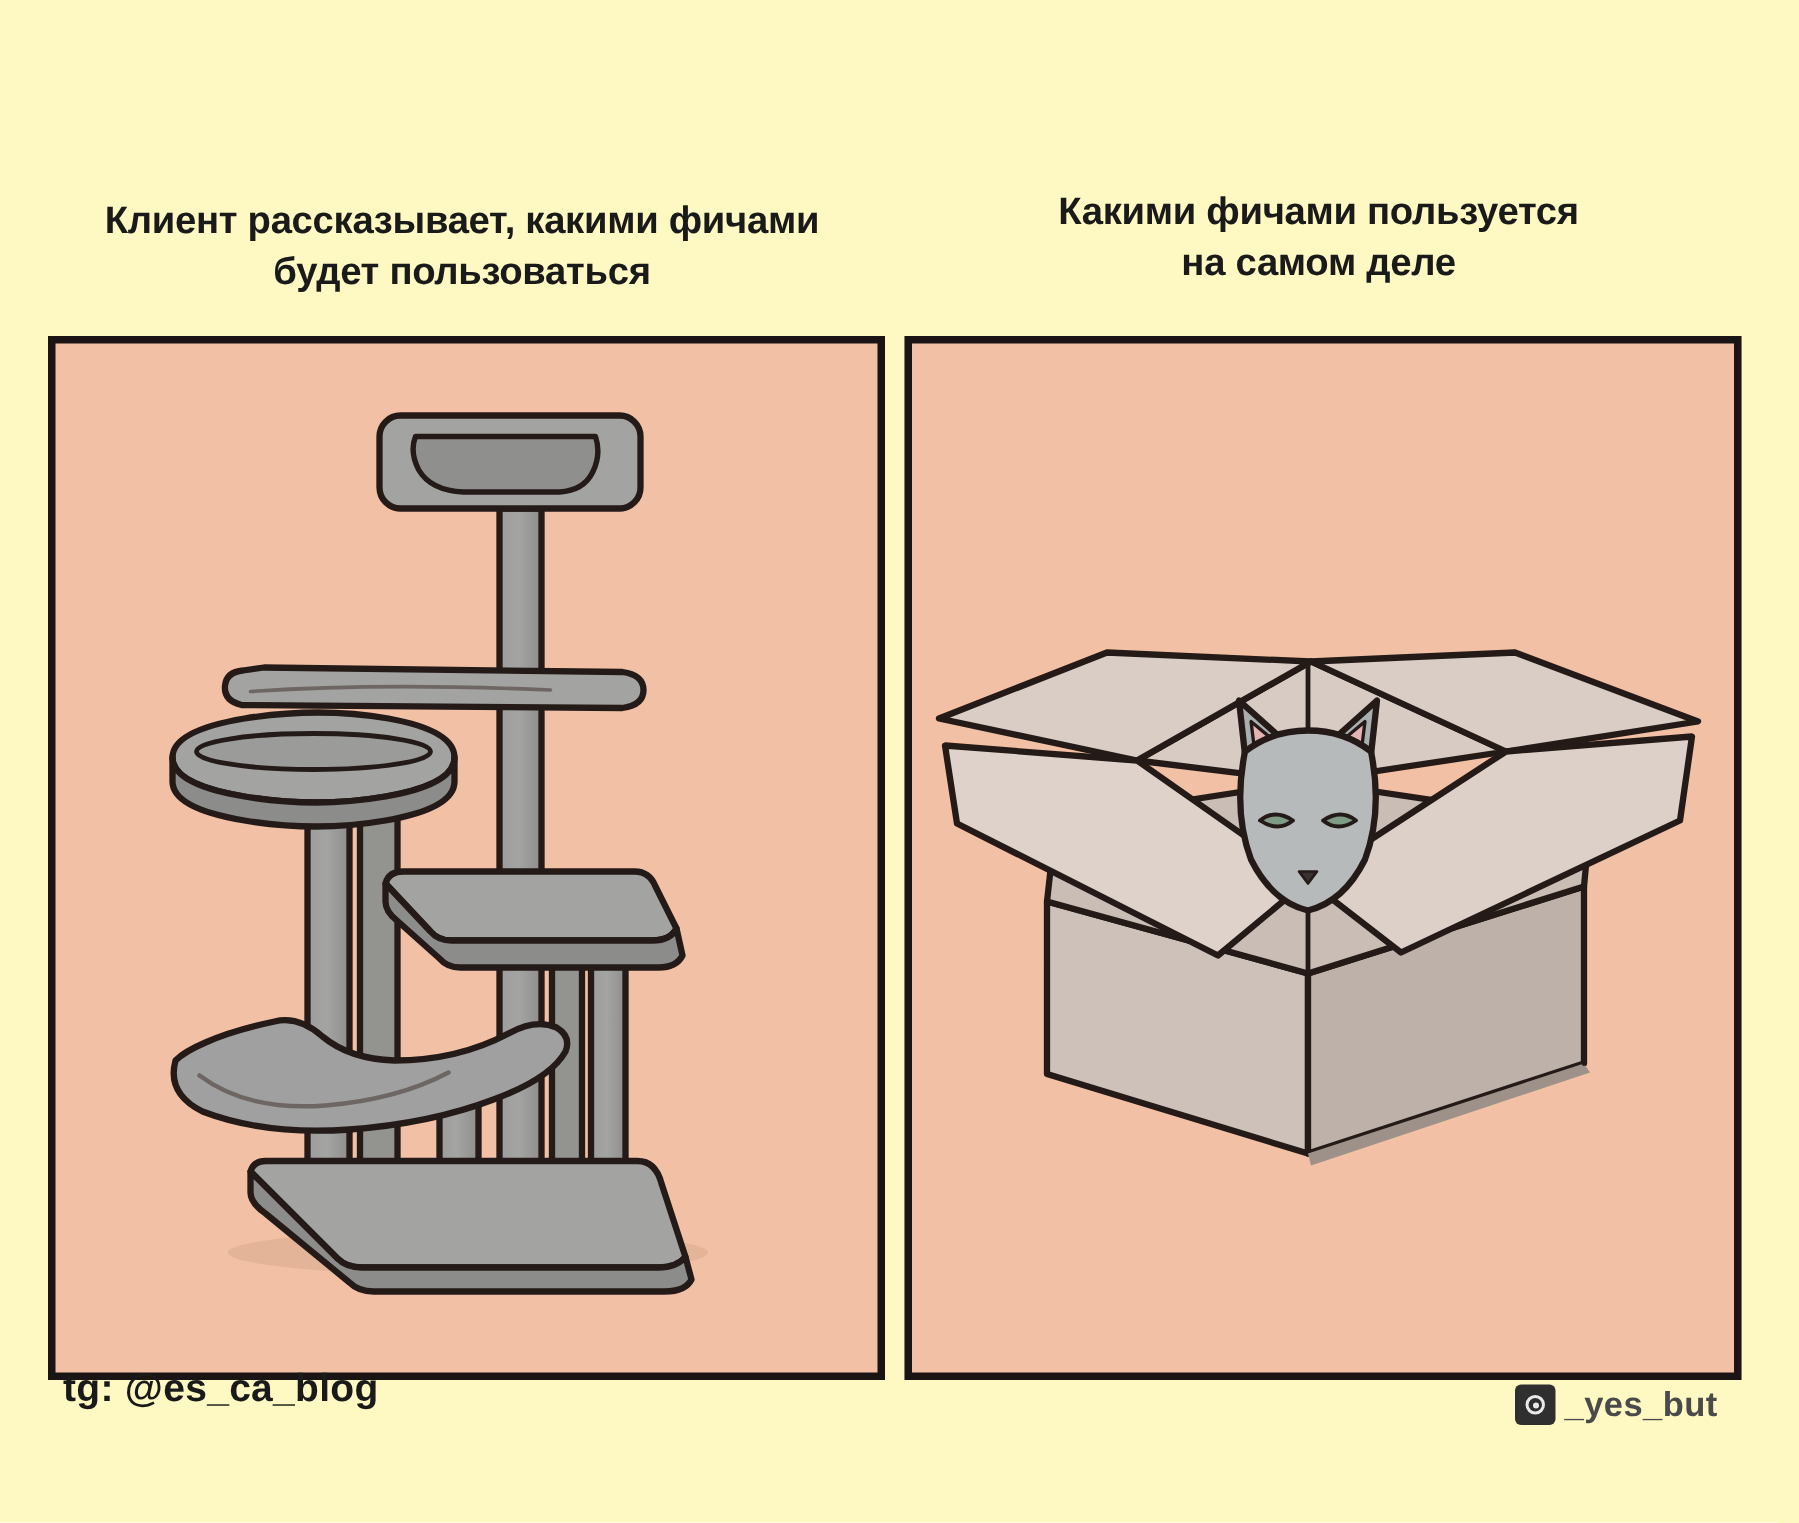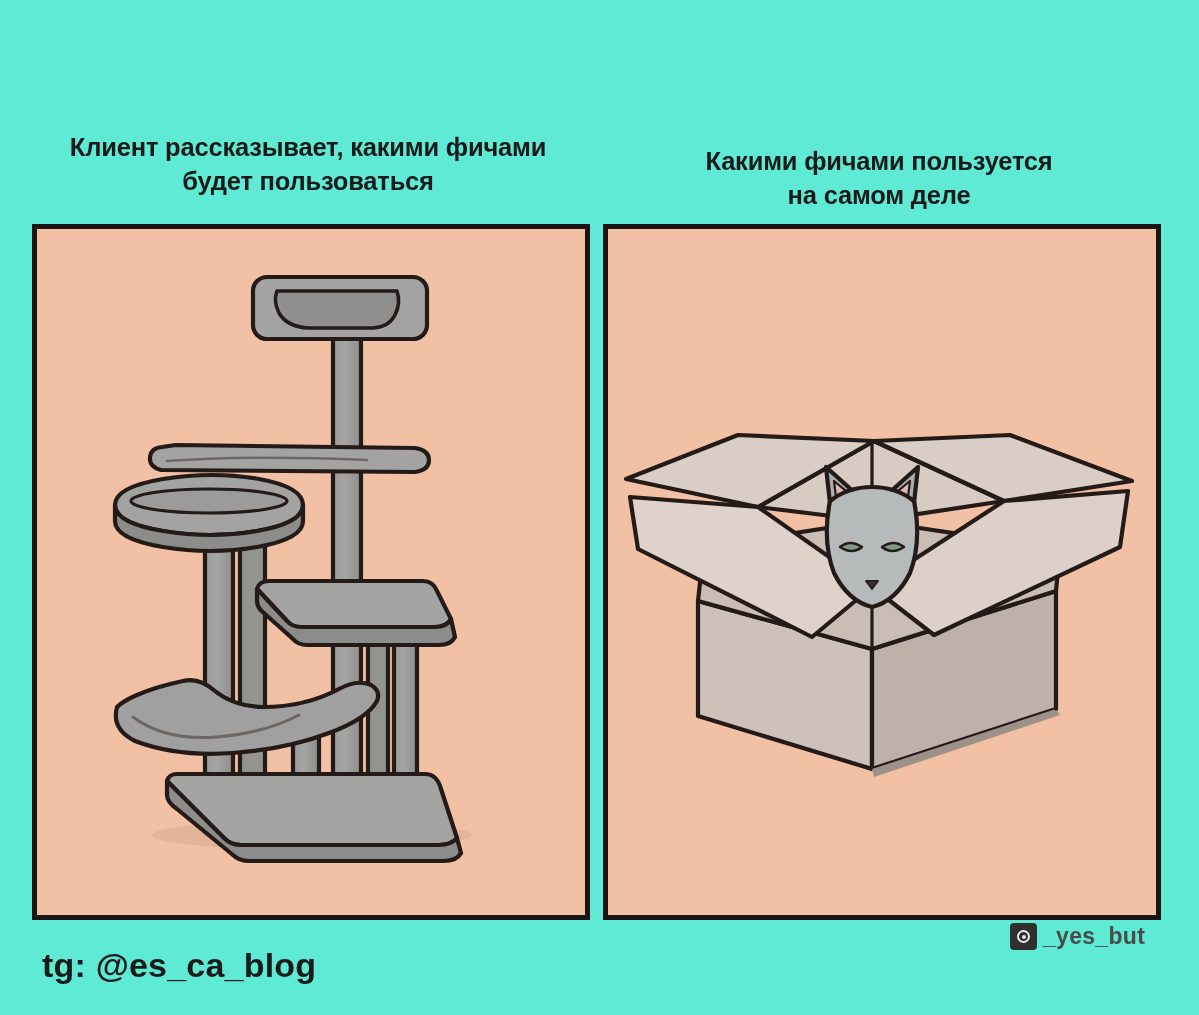--- a/index.html
+++ b/index.html
@@ -10,53 +10,53 @@
   body {
     width: 1199px;
     height: 1015px;
     font-family: "Liberation Sans", sans-serif;
     overflow: hidden;
     position: relative;
   }
   .meme {
     position: absolute;
     inset: 0;
-    background: #5eead4;
+    background: #fef9c3;
   }
 
   
   .caption {
     position: absolute;
     text-align: center;
     font-weight: bold;
     color: #1a1a1a;
     line-height: 1.32;
     letter-spacing: -0.2px;
     font-size: 25.5px;
   }
   #caption-left  { left: 32px;  top: 131px; width: 552px; }
-  #caption-right { left: 603px; top: 145px; width: 552px; }
+  #caption-right { left: 603px; top: 125px; width: 552px; }
 
   
   .panel {
     position: absolute;
     border: 5px solid #1b1414;
     background: #f2c0a4;
     overflow: hidden;
   }
   #panel-left  { left: 32px;  top: 224px; width: 548px; height: 686px; }
   #panel-right { left: 603px; top: 224px; width: 548px; height: 686px; }
   .panel-canvas { position: absolute; inset: 0; display: block; }
 
   
   #handle {
     position: absolute;
     left: 42px;
-    top: 946px;
-    font-size: 34px;
+    top: 910px;
+    font-size: 26px;
     font-weight: bold;
     color: #1a1a1a;
     letter-spacing: 0.2px;
   }
   #watermark {
     position: absolute;
     left: 1010px;
     top: 923px;
     display: flex;
     align-items: center;

